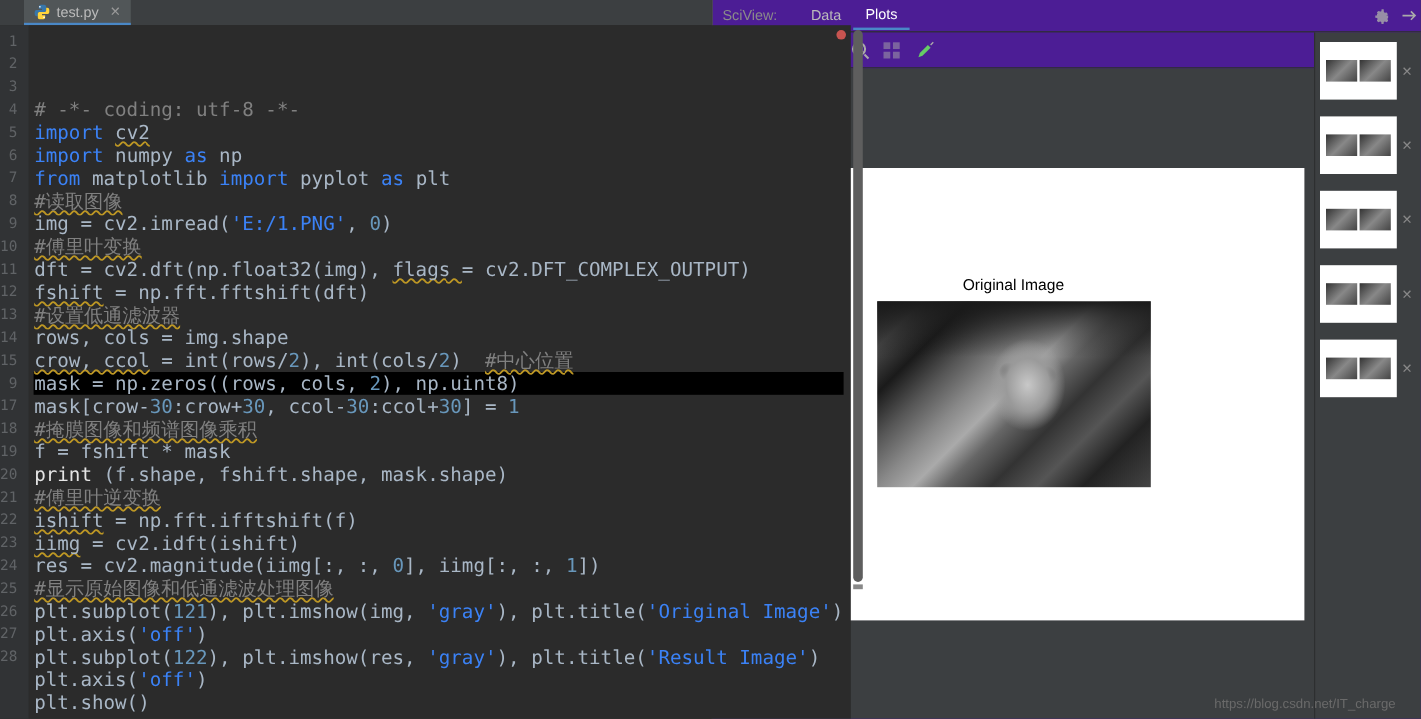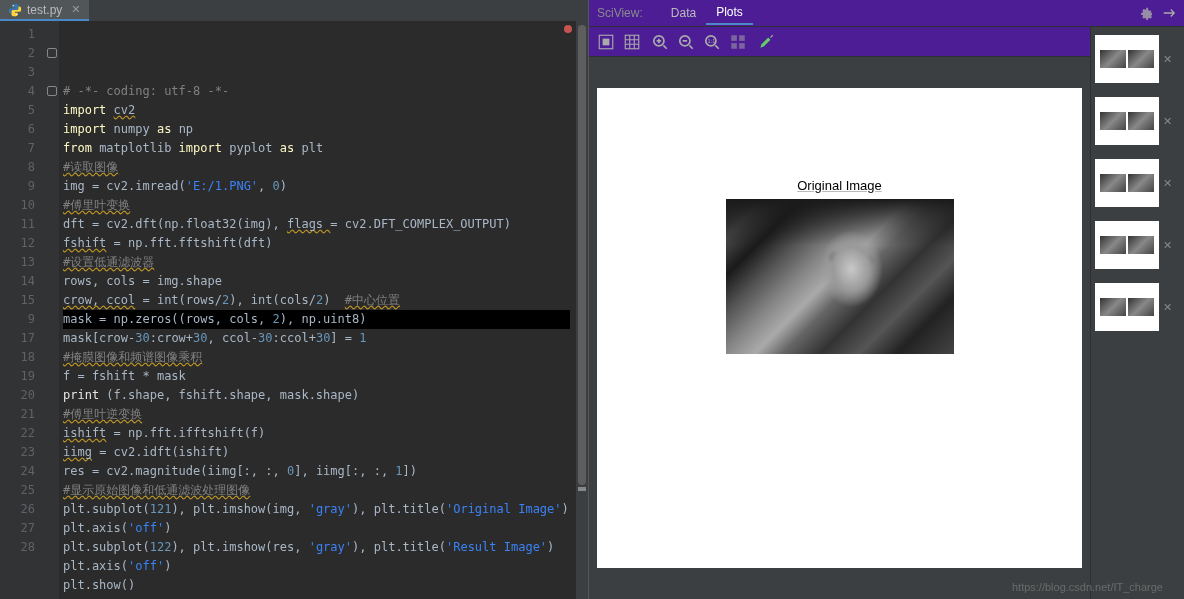--- a/index.html
+++ b/index.html
@@ -19,20 +19,21 @@
   background: #2b2b2b;
   display: flex;
   flex-direction: column;
   border-right: 1px solid #555;
 }
 .tab-bar {
   height: 27px;
   background: #3c3f41;
   display: flex;
   align-items: stretch;
+  padding-left: 20px;
 }
 .tab {
   display: flex;
   align-items: center;
   gap: 5px;
   padding: 0 8px;
   background: #515658;
   border-bottom: 2px solid #4a88c7;
   color: #bbb;
   font-size: 12px;
@@ -62,28 +63,28 @@
   width: 10px;
   height: 10px;
   border: 1px solid #888;
   border-radius: 2px;
 }
 .code {
   flex: 1;
   background: #2b2b2b;
   padding: 4px 6px 4px 4px;
   font-family: Consolas, monospace;
-  font-size: 12px;
+  font-size: 16px;
   line-height: 19px;
   color: #a9b7c6;
   position: relative;
   white-space: pre;
 }
 .line.hl { background: #000000; }
-.kw { color: #fef9c3; }
+.kw { color: #3b82f6; }
 .str { color: #3b82f6; }
 .num { color: #6897bb; }
 .cmt { color: #808080; }
 .fn { color: #e5e5e5; }
 .warn { text-decoration: underline wavy #bc9624; text-decoration-skip-ink: none; }
 .err-dot {
   position: absolute; right: 4px; top: 4px;
   width: 8px; height: 8px; border-radius: 50%;
   background: #c75450;
 }
@@ -130,27 +131,26 @@
 .plot-area {
   flex: 1;
   display: flex;
   align-items: center;
   justify-content: center;
   background: #3c3f41;
   padding: 8px;
 }
 .figure {
   width: 485px;
-  height: 480px;
+  height: 377px;
   background: #fff;
   display: flex;
   flex-direction: column;
   align-items: center;
   padding-top: 90px;
-  text-decoration: underline;
 }
 .fig-row { display: flex; gap: 12px; }
 .subplot { display: flex; flex-direction: column; align-items: center; }
 .subplot-title { color: #000; font-size: 13px; margin-bottom: 6px; }
 .subplot-img {
   width: 228px; height: 155px;
   background: linear-gradient(135deg,#2a2a2a 0%,#4a4a4a 10%,#1a1a1a 20%,#555 30%,#888 40%,#aaa 48%,#666 55%,#333 65%,#555 75%,#222 85%,#444 100%);
   position: relative;
   overflow: hidden;
 }

